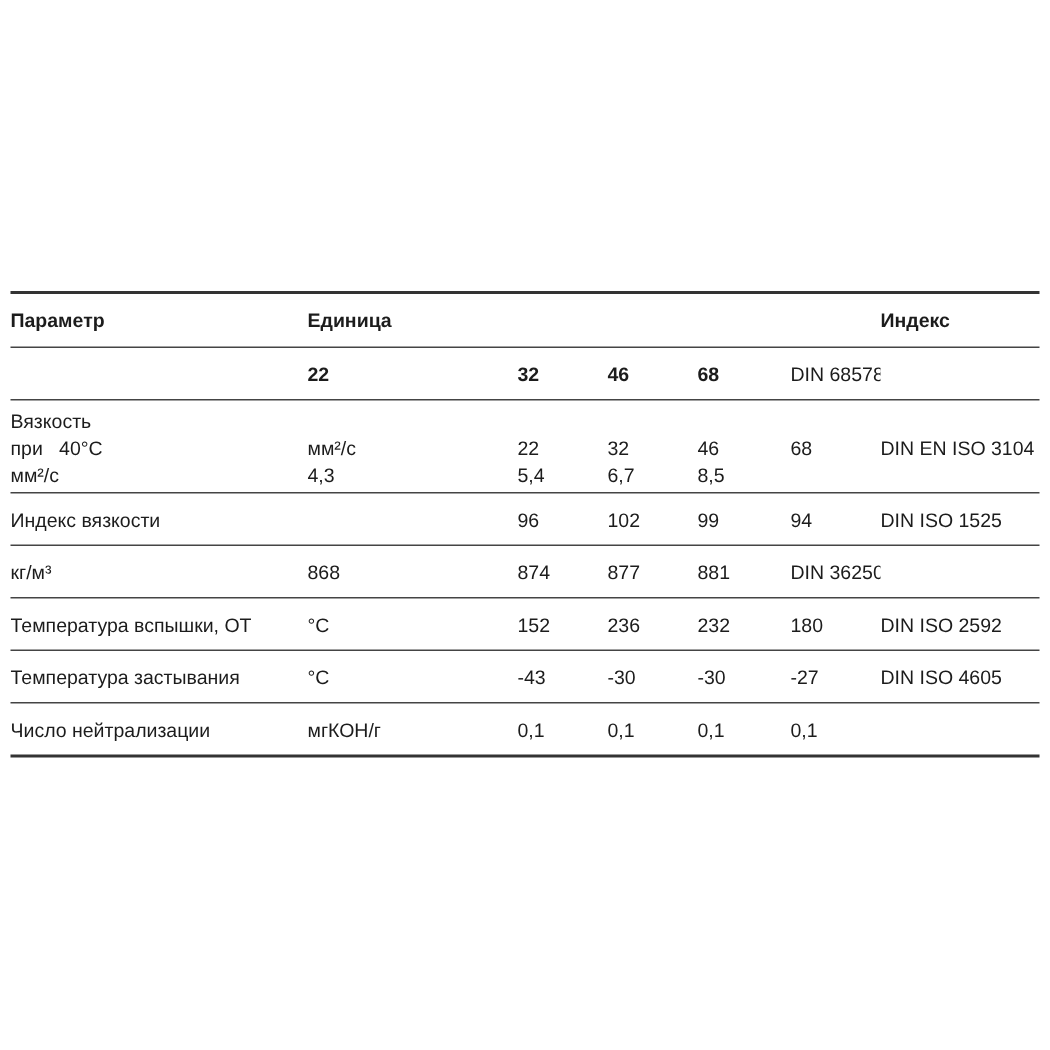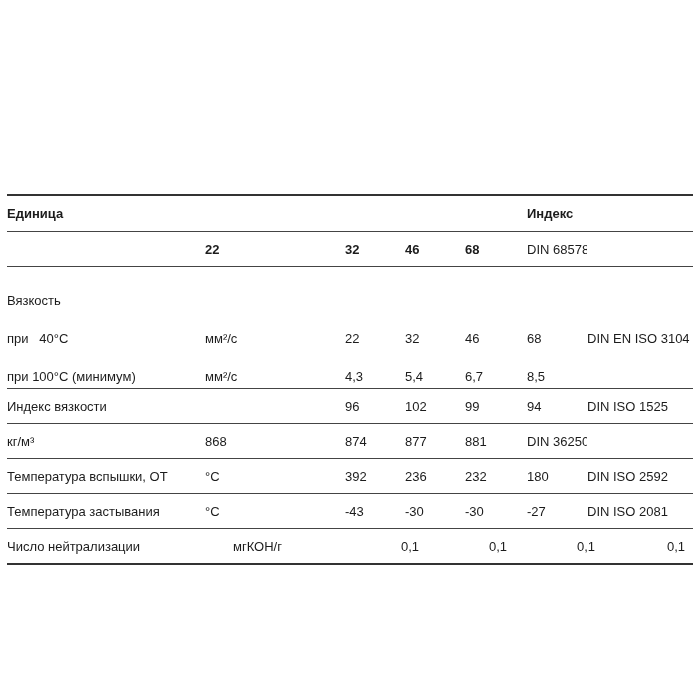--- a/index.html
+++ b/index.html
@@ -21,42 +21,42 @@
     font-size: 13px;
   }
   .row {
     display: grid;
     grid-template-columns: 198px 140px 60px 60px 62px 60px 1fr;
     align-items: center;
     border-bottom: 1px solid #444444;
   }
   .row-header { height: 35px; font-weight: bold; }
   .row-std { height: 34px; }
-  .row-last { border-bottom: 2px solid #333333; gap: 28px; }
+  .row-last { border-bottom: 2px solid #333333; }
   .group {
     border-bottom: 1px solid #444444;
     padding: 4px 0 3px 0;
   }
   .group .subrow {
     display: grid;
     grid-template-columns: 198px 140px 60px 60px 62px 60px 1fr;
     align-items: center;
     height: 18px;
     border-bottom: none;
-    margin-top: 20px;
   }
   .cell { white-space: pre; overflow: hidden; }
   .bold { font-weight: bold; }
 </style>
 </head>
 <body>
 
 <div class="sheet">
 
   <div class="row row-header">
+    <div class="cell">Параметр</div>
     <div class="cell">Единица</div>
     <div class="cell"></div>
     <div class="cell"></div>
     <div class="cell"></div>
     <div class="cell"></div>
     <div class="cell">Индекс</div>
   </div>
 
   <div class="row row-std">
     <div class="cell"></div>
@@ -80,21 +80,20 @@
     <div class="subrow">
       <div class="cell">при&nbsp;&nbsp;&nbsp;40°C</div>
       <div class="cell">мм²/с</div>
       <div class="cell">22</div>
       <div class="cell">32</div>
       <div class="cell">46</div>
       <div class="cell">68</div>
       <div class="cell">DIN EN ISO 3104</div>
     </div>
     <div class="subrow">
-      <div class="cell">при 100°C (минимум)</div>
       <div class="cell">мм²/с</div>
       <div class="cell">4,3</div>
       <div class="cell">5,4</div>
       <div class="cell">6,7</div>
       <div class="cell">8,5</div>
       <div class="cell"></div>
     </div>
   </div>
 
   <div class="row row-std">
@@ -112,35 +111,35 @@
     <div class="cell">868</div>
     <div class="cell">874</div>
     <div class="cell">877</div>
     <div class="cell">881</div>
     <div class="cell">DIN 36250</div>
   </div>
 
   <div class="row row-std">
     <div class="cell">Температура вспышки, ОТ</div>
     <div class="cell">°C</div>
-    <div class="cell">392</div>
+    <div class="cell">152</div>
     <div class="cell">236</div>
     <div class="cell">232</div>
     <div class="cell">180</div>
     <div class="cell">DIN ISO 2592</div>
   </div>
 
   <div class="row row-std">
     <div class="cell">Температура застывания</div>
     <div class="cell">°C</div>
     <div class="cell">-43</div>
     <div class="cell">-30</div>
     <div class="cell">-30</div>
     <div class="cell">-27</div>
-    <div class="cell">DIN ISO 2081</div>
+    <div class="cell">DIN ISO 4605</div>
   </div>
 
   <div class="row row-std row-last">
     <div class="cell">Число нейтрализации</div>
     <div class="cell">мгКОН/г</div>
     <div class="cell">0,1</div>
     <div class="cell">0,1</div>
     <div class="cell">0,1</div>
     <div class="cell">0,1</div>
     <div class="cell"></div>

